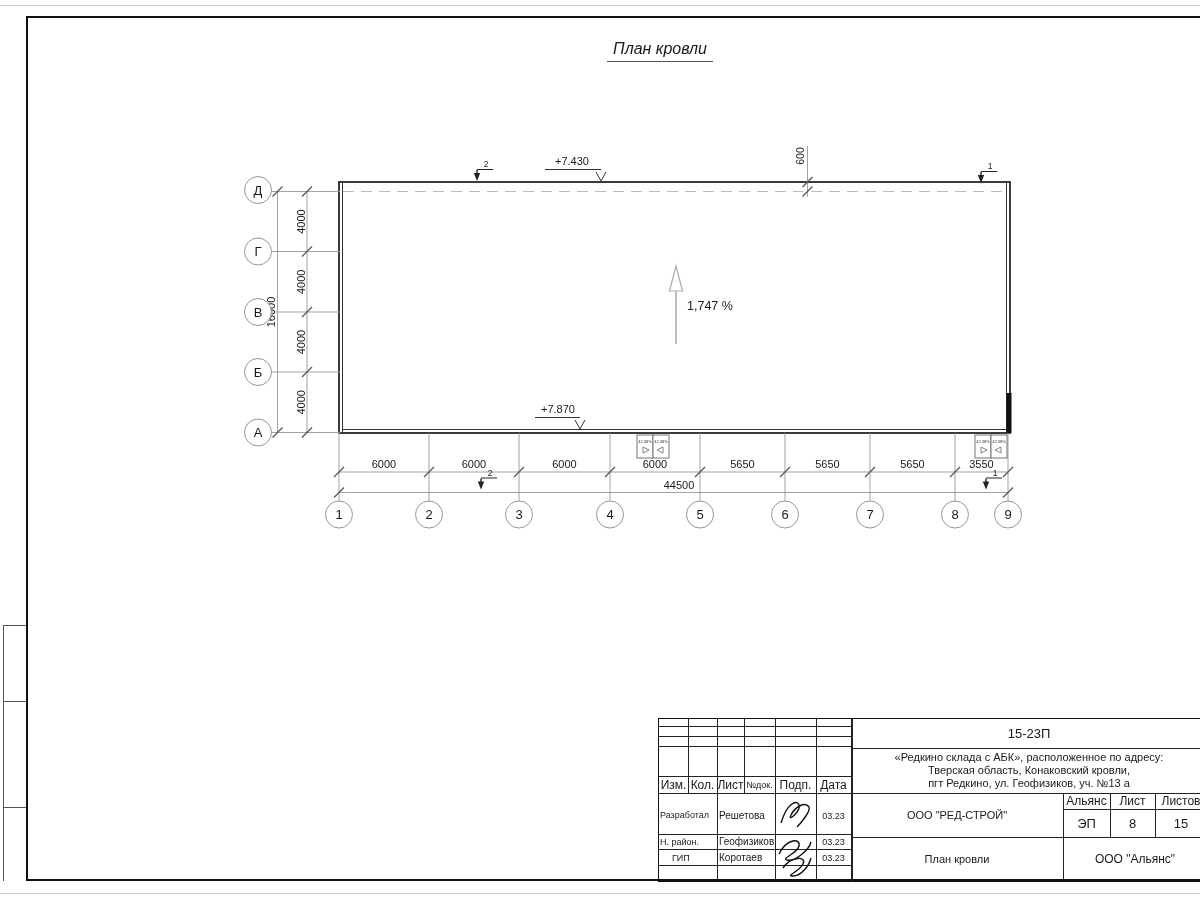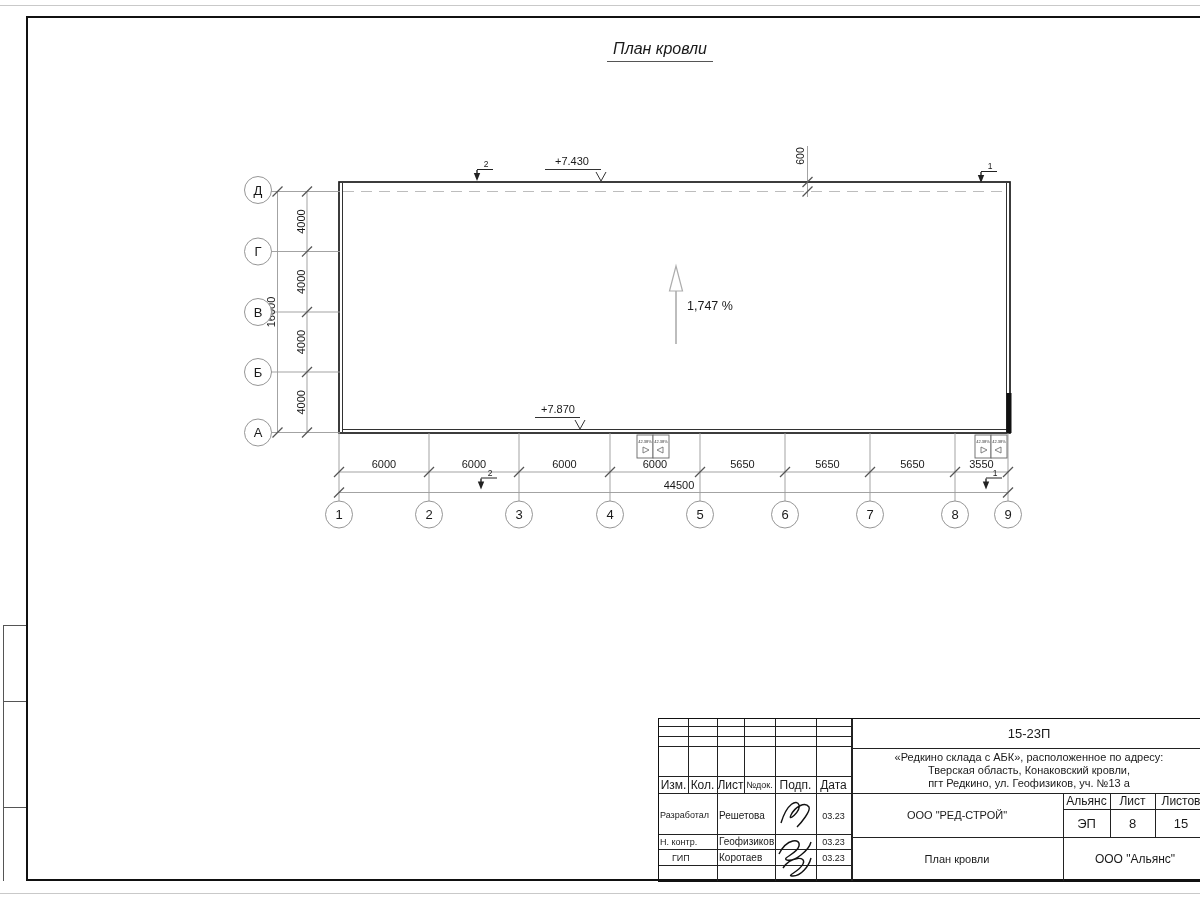--- a/index.html
+++ b/index.html
@@ -243,21 +243,21 @@
   <div class="cell fs12" style="left:29px;top:57px;width:29px;height:17px">Кол.</div>
   <div class="cell fs12" style="left:58px;top:57px;width:27px;height:17px">Лист</div>
   <div class="cell fs9" style="left:85px;top:57px;width:31px;height:17px">№док.</div>
   <div class="cell fs12" style="left:116px;top:57px;width:41px;height:17px">Подп.</div>
   <div class="cell fs12" style="left:157px;top:57px;width:35px;height:17px">Дата</div>
 
   <div class="cell fs9" style="left:1px;top:88px;width:40px;height:16px;justify-content:flex-start;text-align:left">Разработал</div>
   <div class="cell fs10" style="left:60px;top:88px;width:56px;height:16px;justify-content:flex-start;text-align:left">Решетова</div>
   <div class="cell fs9" style="left:157px;top:89px;width:35px;height:16px">03.23</div>
 
-  <div class="cell fs9" style="left:1px;top:115px;width:56px;height:15px;justify-content:flex-start;text-align:left">Н. контр.</div>
+  <div class="cell fs9" style="left:1px;top:115px;width:56px;height:15px;justify-content:flex-start;text-align:left">Н. район.</div>
   <div class="cell fs10" style="left:60px;top:115px;width:56px;height:15px;justify-content:flex-start;text-align:left">Геофизиков</div>
   <div class="cell fs9" style="left:157px;top:115px;width:35px;height:15px">03.23</div>
 
   <div class="cell fs9" style="left:13px;top:131px;width:56px;height:15px;justify-content:flex-start;text-align:left">ГИП</div>
   <div class="cell fs10" style="left:60px;top:131px;width:56px;height:15px;justify-content:flex-start;text-align:right">Коротаев</div>
   <div class="cell fs9" style="left:157px;top:131px;width:35px;height:15px">03.23</div>
 
   <svg class="abs" style="left:116px;top:74px" width="41" height="41">
     <path d="M6,30 C12,10 22,6 24,12 C26,18 12,30 16,22 C20,14 30,8 34,14 C36,18 26,30 22,34" fill="none" stroke="#111" stroke-width="1.4"></path>
   </svg>

